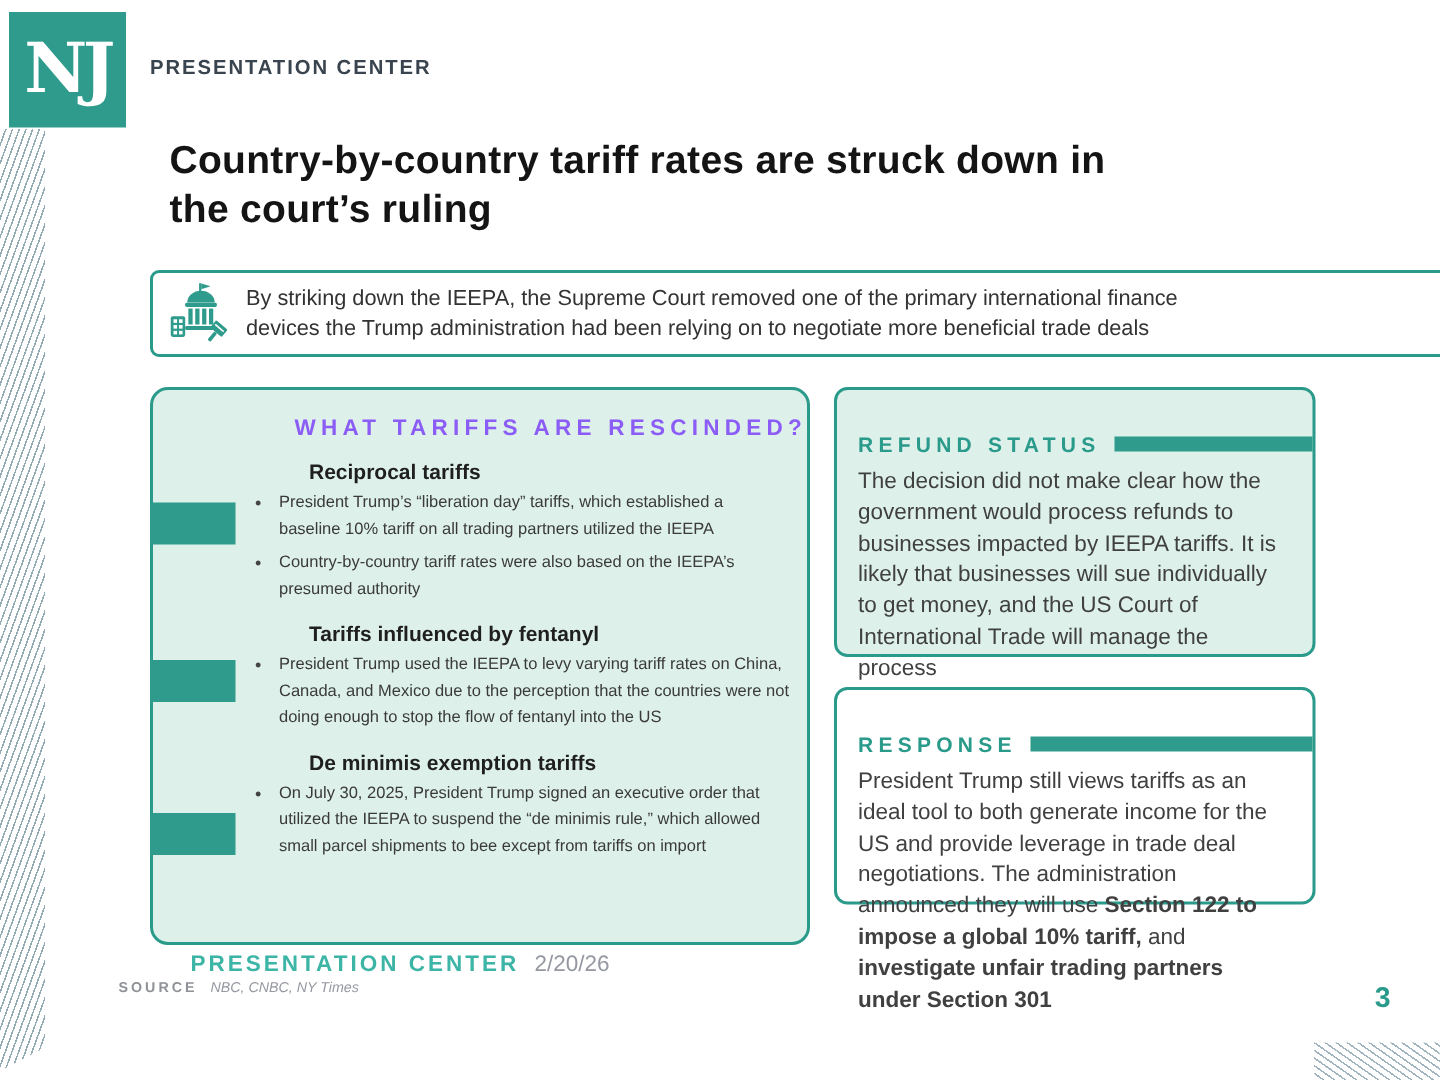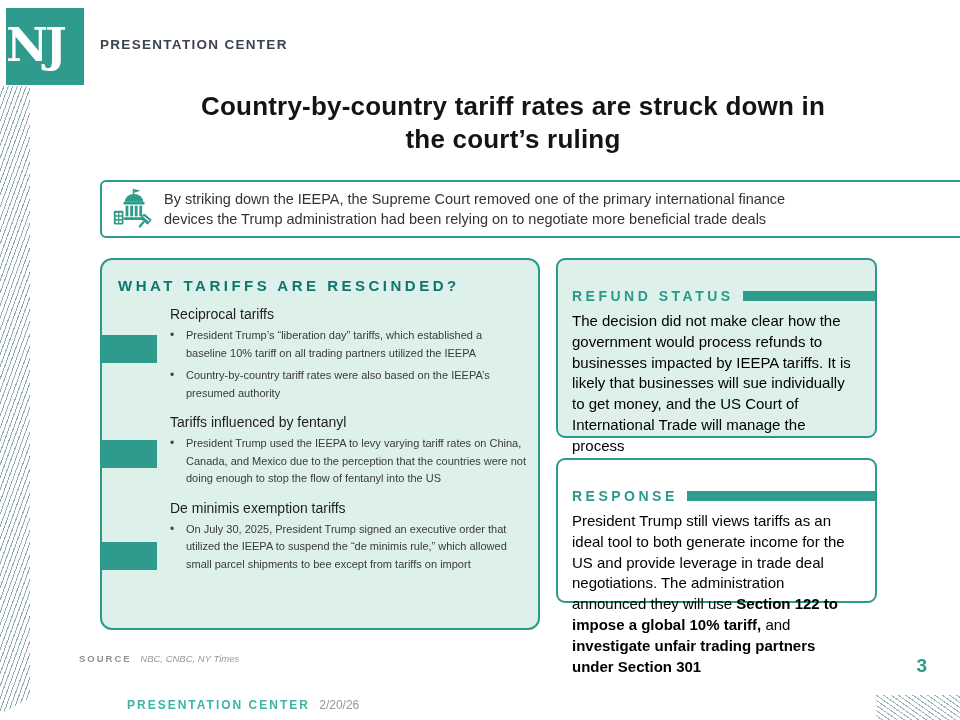--- a/index.html
+++ b/index.html
@@ -14,75 +14,75 @@
     background:repeating-linear-gradient(110deg, transparent 0 3.2px, #93acb4 3.2px 4.2px);
     clip-path:polygon(0 0, 100% 0, 100% 97.5%, 0 100%);
   }
   .hatch-corner {
     position:absolute; left:876px; top:695px; width:84px; height:25px;
     background:repeating-linear-gradient(35deg, transparent 0 3.2px, #9fb4be 3.2px 4.2px);
   }
   
   .logo {
     position:absolute; left:6px; top:8px; width:78px; height:77px;
-    background:#2f9b8c; color:#fff; display:flex; align-items:center; 
+    background:#2f9b8c; color:#fff; display:flex; align-items:center; justify-content:center;
     font-family:"DejaVu Serif", serif; font-weight:bold; font-size:46px; letter-spacing:-3px;
     padding-bottom:4px;
   }
   .header-label {
     position:absolute; left:100px; top:37px; font-size:13.5px; font-weight:bold;
     letter-spacing:1.3px; color:#3a444e;
   }
   .page-title {
     position:absolute; left:113px; top:90px; width:800px;
     font-size:26px; line-height:33px; font-weight:bold; color:#141414;
-    letter-spacing:0.2px; white-space:pre-line;text-align:center;
+    letter-spacing:0.2px; white-space:pre-line;
   }
   
   .callout {
     position:absolute; left:100px; top:180px; width:866px; height:58px;
     border:2px solid #2a9a8b; border-radius:6px; background:#fff;
     display:flex; align-items:center;
   }
   .callout-icon { width:44px; height:44px; margin:0 8px 0 10px; flex:0 0 auto; }
   .callout-text { font-size:14.5px; line-height:20px; color:#333; white-space:pre-line; }
   
   .panel-left {
     position:absolute; left:100px; top:258px; width:440px; height:372px;
     background:#ddf0ea; border:2px solid #2a9a8b; border-radius:12px;
   }
   .panel-left-heading {
-    margin:17px 0 5px 16px; color:#0f766e; font-weight:bold; font-size:15px; letter-spacing:3.5px;
+    margin:17px 0 5px 16px; color:#8b5cf6; font-weight:bold; font-size:15px; letter-spacing:3.5px;text-align:right;
   }
   .sections { margin-left:68px; margin-right:12px; }
   .section { margin-top:12px; }
-  .sec-heading { font-size:14px; font-weight:normal; color:#1f1f1f; margin-bottom:5px; }
+  .sec-heading { font-size:14px; font-weight:bold; color:#1f1f1f; margin-bottom:5px;margin-left:36px; }
   .bullet { display:flex; margin-bottom:5px; }
   .bullet .dot { width:16px; flex:0 0 auto; font-size:12px; color:#444; line-height:17.5px; }
   .bullet .btxt { font-size:11px; line-height:17.5px; color:#3a3a3a; }
   .tab {
     position:absolute; left:-2px; width:57px; height:28px; background:#2f9b8c;
   }
   .tab-1 { top:75px; } .tab-2 { top:180px; } .tab-3 { top:282px; }
   
   .panel-right {
     position:absolute; left:556px; width:321px;
     border:2px solid #2a9a8b; border-radius:9px; padding:28px 14px;
   }
   .panel-refund { top:258px; height:180px; background:#ddf0ea; }
   .panel-response { top:458px; height:145px; background:#ffffff; }
   .rp-head { display:flex; align-items:center; margin-bottom:7px; }
   .rp-head .rp-title {
     color:#2a9a8b; font-weight:bold; font-size:14px; letter-spacing:3.5px; white-space:nowrap;
   }
   .rp-head .rp-bar { flex:1; height:10px; background:#2f9b8c; margin-left:9px; margin-right:-14px; }
-  .rp-body { font-size:15px; line-height:20.8px; color:#000000; }
+  .rp-body { font-size:15px; line-height:20.8px; color:#404040; }
   
   .footer-line1 { position:absolute; left:79px; top:653px; font-size:9.5px; }
-  .footer-line2 { position:absolute; left:79px; top:698px; font-size:12px;padding-left:48px; }
+  .footer-line2 { position:absolute; left:79px; top:634px; font-size:15px;padding-left:48px; }
   .src-label { color:#8e9196; font-weight:bold; letter-spacing:2px; }
   .src-value { color:#9598a0; font-style:italic; margin-left:6px; }
   .pc-label { color:#3cb4a6; font-weight:bold; letter-spacing:2px; }
   .pc-date { color:#9598a0; margin-left:6px; }
   .page-number {
     position:absolute; right:33px; top:655px; font-size:19px; font-weight:bold; color:#2a9a8b;
   }
 </style>
 </head>
 <body>

